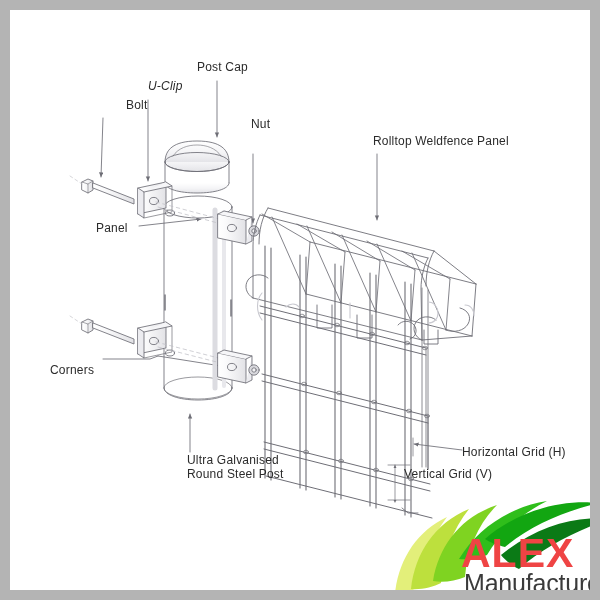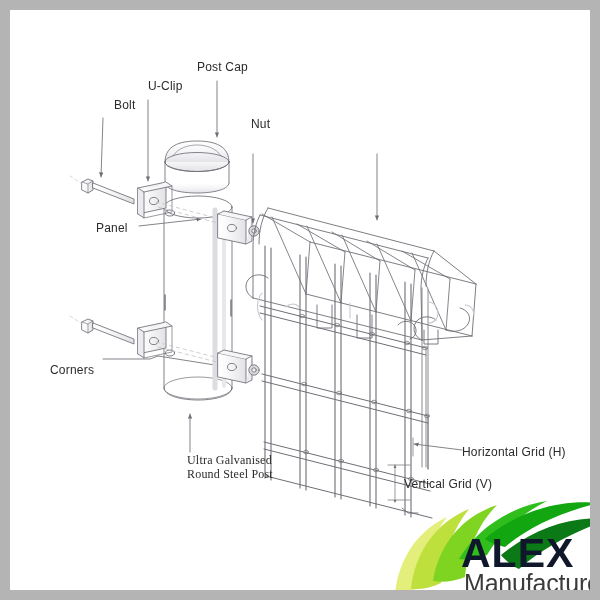--- a/index.html
+++ b/index.html
@@ -58,21 +58,21 @@
     width: 221px; height: 113px;
   }
   #logo-alex {
     position: absolute;
     left: 72px;
     top: 36px;
     font-family: "Liberation Sans", sans-serif;
     font-weight: bold;
     font-size: 41px;
     letter-spacing: 1px;
-    color: #0f172a;
+    color: #ef4444;
     line-height: 41px;
   }
   #logo-manu {
     position: absolute;
     left: 75px;
     top: 74px;
     font-family: "Liberation Sans", sans-serif;
     font-size: 25px;
     color: #3b3b3b;
     line-height: 25px;
@@ -321,39 +321,40 @@
           <path d="M252,283 C246,290 246,302 252,310"></path>
           <path d="M276,297 C280,293 286,293 289,297"></path>
           <path d="M340,293 L340,308"></path>
           <path d="M418,292 C424,292 428,297 428,303 C428,309 424,313 418,313"></path>
           <path d="M455,295 C461,295 464,300 464,306"></path>
         </g>
 
       </g>
     </svg>
 
-    <div class="lbl" style="left:104px; top:89px;">Bolt</div>
-
-    <div class="lbl" style="left:138px; top:70px;">U-Clip</div>
+    <div class="lbl" style="left:116px; top:89px;">Bolt</div>
+
+    <div class="lbl" style="left:138px; top:70px;font-style:italic;">U-Clip</div>
 
     <div class="lbl" style="left:187px; top:51px;">Post Cap</div>
 
     <div class="lbl" style="left:241px; top:108px;">Nut</div>
 
+    <div class="lbl" style="left:363px; top:125px;">Rolltop Weldfence Panel</div>
 
     <div class="lbl" style="left:86px; top:212px;">Panel</div>
 
     <div class="lbl" style="left:40px; top:354px;">Corners</div>
 
-    <div class="lbl two-line" style="left:177px; top:444px;font-family:Liberation Serif, serif;">Ultra Galvanised
+    <div class="lbl two-line" style="left:177px; top:444px;">Ultra Galvanised
 Round Steel Post</div>
 
     <div class="lbl" style="left:452px; top:436px;">Horizontal Grid (H)</div>
 
-    <div class="lbl" style="left:394px; top:468px;">Vertical Grid (V)</div>
+    <div class="lbl" style="left:394px; top:458px;">Vertical Grid (V)</div>
 
     <div id="logo">
       <svg id="logo-swoosh" viewBox="0 0 221 113">
         <path d="M6,96 C10,62 28,34 58,20 C44,38 36,60 34,88 C28,92 16,96 6,96 z" fill="#e3ef7a"></path>
         <path d="M22,92 C26,56 46,26 80,12 C64,32 54,58 52,86 C44,90 32,93 22,92 z" fill="#bde03d"></path>
         <path d="M44,84 C50,48 72,20 108,8 C90,26 78,52 76,80 C66,84 54,86 44,84 z" fill="#7fd321"></path>
         <path d="M70,62 C88,32 120,10 158,4 C134,16 112,34 98,58 C88,62 78,63 70,62 z" fill="#2fbe1b"></path>
         <path d="M96,42 C126,16 168,2 210,6 C176,14 142,28 116,50 C108,48 100,45 96,42 z" fill="#12a611"></path>
         <path d="M112,58 C146,30 186,18 220,22 C188,34 154,50 130,72 C122,68 116,63 112,58 z" fill="#0b7a16"></path>
       </svg>

